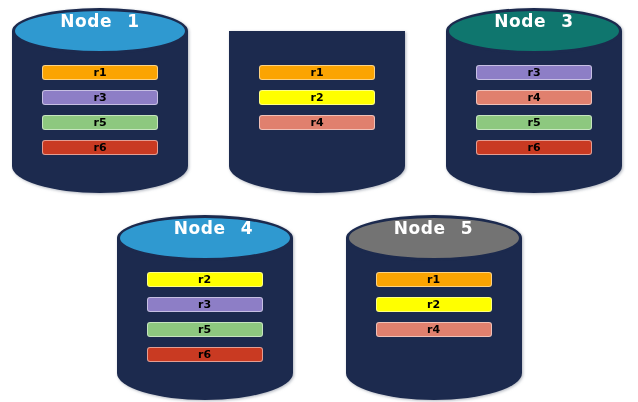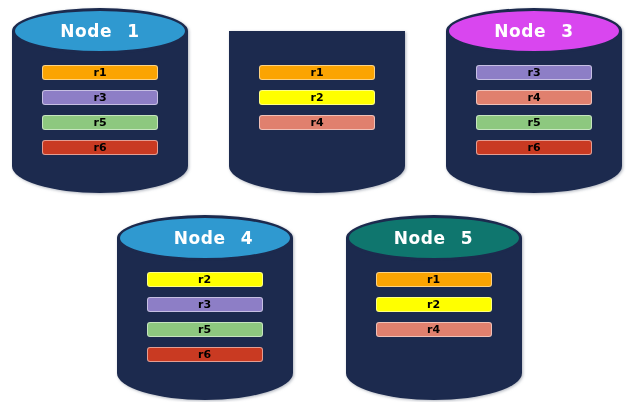--- a/index.html
+++ b/index.html
@@ -21,21 +21,21 @@
   }
   .cyl-body {
     position: absolute; left: 0; right: 0; top: 23px; bottom: 0;
     border-radius: 0 0 50% 50% / 0 0 27px 27px;
   }
   .cyl-top {
     position: absolute; left: 0; right: 0; top: 0; height: 46px;
     border-radius: 50%;
     border: 3px solid;
     box-sizing: border-box;
-    display: flex; align-items: center; justify-content: center;
+    display: flex; align-items: flex-start; justify-content: center;
   }
   .cyl-label {
     font-weight: bold;
     font-size: 17px;
     letter-spacing: 0.5px;
     word-spacing: 9px;
     white-space: nowrap;
   }
   .bars {
     position: absolute; top: 57px; left: 0; right: 0;
@@ -69,21 +69,21 @@
       <div class="cylinder">
         <div class="cyl-body" style="background: rgb(28, 42, 78);"></div>
         <div class="bars">
           <div class="bar" style="background: rgb(251, 164, 2); color: rgb(0, 0, 0);">r1</div>
           <div class="bar" style="background: rgb(255, 255, 0); color: rgb(0, 0, 0);">r2</div>
           <div class="bar" style="background: rgb(224, 128, 110); color: rgb(0, 0, 0);">r4</div>
         </div>
       </div>
       <div class="cylinder">
         <div class="cyl-body" style="background: rgb(28, 42, 78);"></div>
-        <div class="cyl-top" style="background: #d946ef; border-color: rgb(28, 42, 78);">
+        <div class="cyl-top" style="background: #0f766e; border-color: rgb(28, 42, 78);">
           <span class="cyl-label" style="color: rgb(255, 255, 255);">Node 3</span>
         </div>
         <div class="bars">
           <div class="bar" style="background: rgb(141, 126, 198); color: rgb(0, 0, 0);">r3</div>
           <div class="bar" style="background: rgb(224, 128, 110); color: rgb(0, 0, 0);">r4</div>
           <div class="bar" style="background: rgb(141, 200, 127); color: rgb(0, 0, 0);">r5</div>
           <div class="bar" style="background: rgb(201, 58, 34); color: rgb(0, 0, 0);">r6</div>
         </div>
       </div>
     </div>
@@ -95,21 +95,21 @@
         </div>
         <div class="bars">
           <div class="bar" style="background: rgb(255, 255, 0); color: rgb(0, 0, 0);">r2</div>
           <div class="bar" style="background: rgb(141, 126, 198); color: rgb(0, 0, 0);">r3</div>
           <div class="bar" style="background: rgb(141, 200, 127); color: rgb(0, 0, 0);">r5</div>
           <div class="bar" style="background: rgb(201, 58, 34); color: rgb(0, 0, 0);">r6</div>
         </div>
       </div>
       <div class="cylinder">
         <div class="cyl-body" style="background: rgb(28, 42, 78);"></div>
-        <div class="cyl-top" style="background: #0f766e; border-color: rgb(28, 42, 78);">
+        <div class="cyl-top" style="background: #737373; border-color: rgb(28, 42, 78);">
           <span class="cyl-label" style="color: rgb(255, 255, 255);">Node 5</span>
         </div>
         <div class="bars">
           <div class="bar" style="background: rgb(251, 164, 2); color: rgb(0, 0, 0);">r1</div>
           <div class="bar" style="background: rgb(255, 255, 0); color: rgb(0, 0, 0);">r2</div>
           <div class="bar" style="background: rgb(224, 128, 110); color: rgb(0, 0, 0);">r4</div>
         </div>
       </div>
     </div>
 </div>

